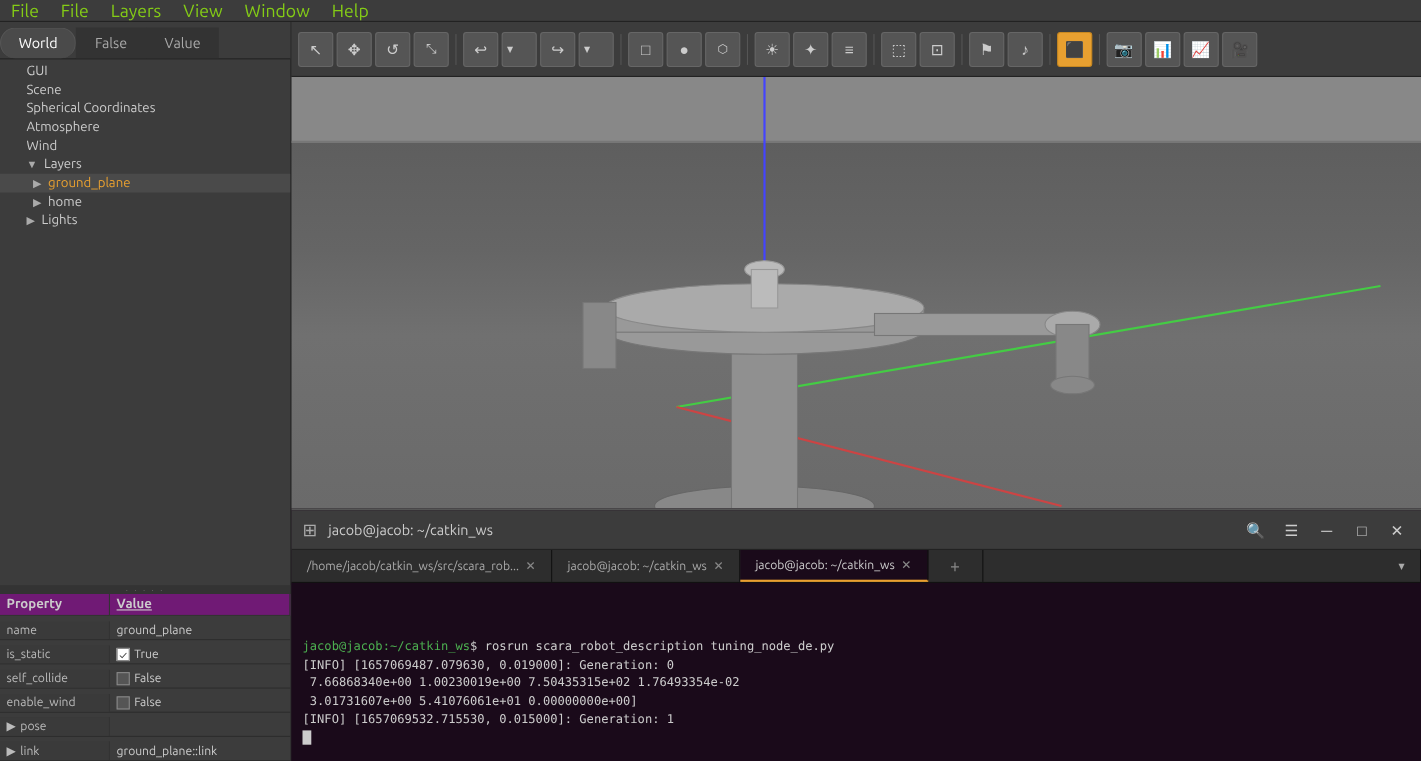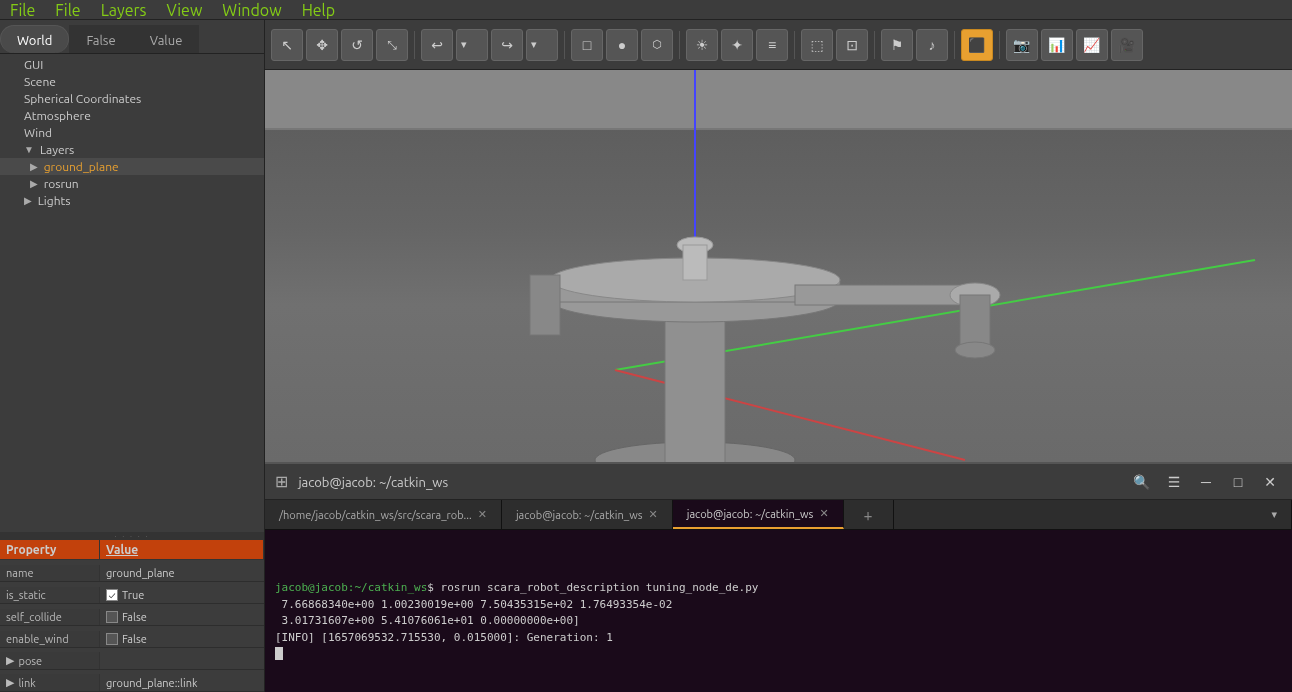--- a/index.html
+++ b/index.html
@@ -29,21 +29,21 @@
     .tree-item.indent1 { padding-left: 30px; }
     .tree-item.section { padding-left: 24px; }
 
     
     .panel-divider { height: 8px; background: #333; cursor: ns-resize; display: flex; align-items: center; justify-content: center; }
     .panel-divider::after { content: '· · · · ·'; color: #666; font-size: 8px; letter-spacing: 2px; }
 
     
     .properties-panel { background: #3c3c3c; }
     .properties-header { display: flex; gap: 0; }
-    .prop-col-header { background: #c2410c; padding: 3px 6px; font-size: 12px; color: #ccc; font-weight: bold; border-right: 1px solid #333; border-bottom: 1px solid #333; }
+    .prop-col-header { background: #701a75; padding: 3px 6px; font-size: 12px; color: #ccc; font-weight: bold; border-right: 1px solid #333; border-bottom: 1px solid #333; }
     .prop-col-header.name-col { width: 100px; }
     .prop-col-header.value-col { flex: 1; text-decoration: underline; }
 
     .prop-row { display: flex; border-bottom: 1px solid #2d2d2d; min-height: 22px; align-items: flex-end; }
     .prop-name { width: 100px; padding: 2px 6px; color: #bbb; font-size: 11px; flex-shrink: 0; background: #3a3a3a; border-right: 1px solid #333; }
     .prop-value { flex: 1; padding: 2px 6px; color: #ccc; font-size: 11px; display: flex; align-items: center; gap: 4px; }
     .prop-checkbox { width: 12px; height: 12px; background: #fff; border: 1px solid #888; display: inline-flex; align-items: center; justify-content: center; font-size: 10px; }
     .prop-checkbox.checked { color: #333; }
     .prop-checkbox.unchecked { background: #555; }
     .prop-row.collapsible { cursor: pointer; }
@@ -123,21 +123,21 @@
       <div class="tree-item section">
         <span class="arrow">▼</span>
         <span>Layers</span>
       </div>
       <div class="tree-item indent1 selected">
         <span class="arrow">▶</span>
         <span style="color:#e8a030">ground_plane</span>
       </div>
       <div class="tree-item indent1">
         <span class="arrow">▶</span>
-        <span>rosrun</span>
+        <span>home</span>
       </div>
       <div class="tree-item section">
         <span class="arrow">▶</span>
         <span>Lights</span>
       </div>
     </div>
 
     <div class="panel-divider"></div>
 
     <div class="properties-panel">
@@ -305,20 +305,21 @@
           <span class="add-btn">+</span>
         </div>
         <div style="flex:1"></div>
         <div class="terminal-tab">▾</div>
       </div>
 
       <div class="terminal-output">
         <div class="terminal-line prompt">
           <span style="color:#4caf50">jacob@jacob:~/catkin_ws</span><span style="color:#ccc">$ rosrun scara_robot_description tuning_node_de.py</span>
         </div>
+        <div class="terminal-line info">[INFO] [1657069487.079630, 0.019000]: Generation: 0</div>
         <div class="terminal-line info">&nbsp;7.66868340e+00 1.00230019e+00 7.50435315e+02 1.76493354e-02</div>
         <div class="terminal-line info">&nbsp;3.01731607e+00 5.41076061e+01 0.00000000e+00]</div>
         <div class="terminal-line info">[INFO] [1657069532.715530, 0.015000]: Generation: 1</div>
         <div class="terminal-line">
           <span class="terminal-cursor"></span>
         </div>
       </div>
     </div>
   </div>
 </div>

